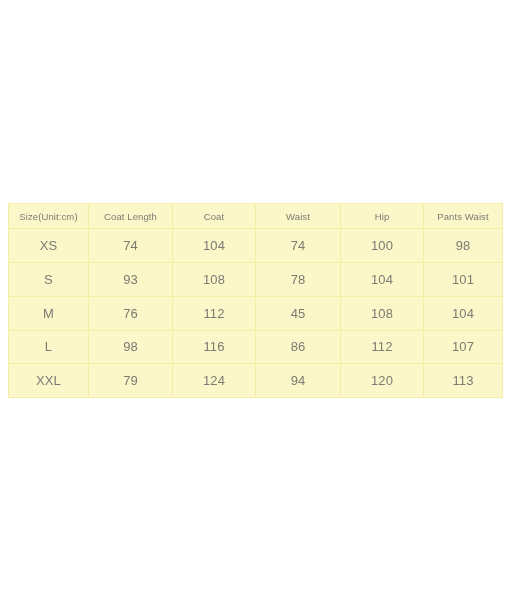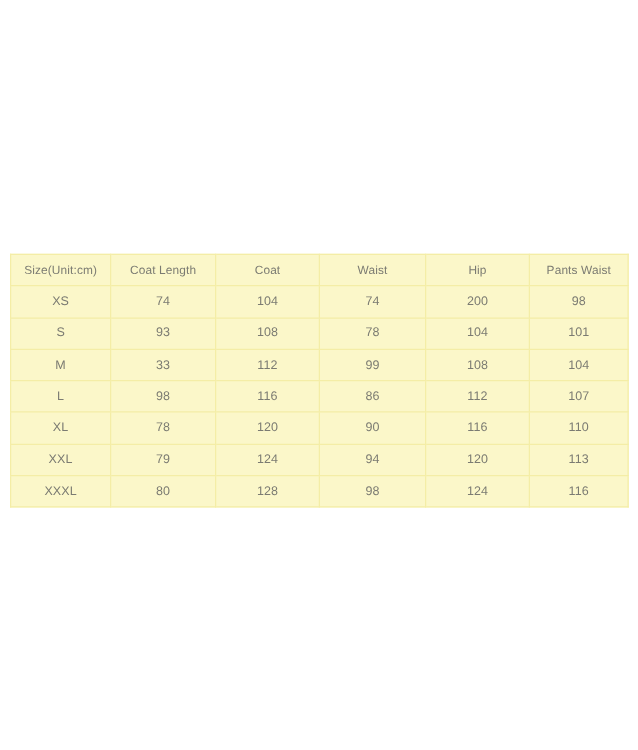--- a/index.html
+++ b/index.html
@@ -29,21 +29,21 @@
     table-layout: fixed;
     background: #fbf7c9;
   }
 
   table.size-chart td,
   table.size-chart th {
     border: 1px solid #f4eda6;
     text-align: center;
     vertical-align: middle;
     font-weight: normal;
-    font-size: 10px;
+    font-size: 13px;
     color: #7b7b72;
     height: 24.3px;
     padding: 0;
     letter-spacing: 0.1px;
   }
 
   table.size-chart thead th {
     font-size: 9.5px;
     color: #7b7b72;
   }
@@ -78,66 +78,50 @@
           <th>Hip</th>
           <th>Pants Waist</th>
         </tr>
     </thead>
     <tbody id="table-body">
         <tr>
           <td>XS</td>
           <td>74</td>
           <td>104</td>
           <td>74</td>
-          <td>200</td>
+          <td>100</td>
           <td>98</td>
         </tr>
         <tr>
           <td>S</td>
           <td>93</td>
           <td>108</td>
           <td>78</td>
           <td>104</td>
           <td>101</td>
         </tr>
         <tr>
           <td>M</td>
-          <td>33</td>
+          <td>76</td>
           <td>112</td>
-          <td>99</td>
+          <td>45</td>
           <td>108</td>
           <td>104</td>
         </tr>
         <tr>
           <td>L</td>
           <td>98</td>
           <td>116</td>
           <td>86</td>
           <td>112</td>
           <td>107</td>
         </tr>
         <tr>
-          <td>XL</td>
-          <td>78</td>
-          <td>120</td>
-          <td>90</td>
-          <td>116</td>
-          <td>110</td>
-        </tr>
-        <tr>
           <td>XXL</td>
           <td>79</td>
           <td>124</td>
           <td>94</td>
           <td>120</td>
           <td>113</td>
         </tr>
-        <tr>
-          <td>XXXL</td>
-          <td>80</td>
-          <td>128</td>
-          <td>98</td>
-          <td>124</td>
-          <td>116</td>
-        </tr>
       </tbody>
   </table>
 </div>
 
 </body></html>

